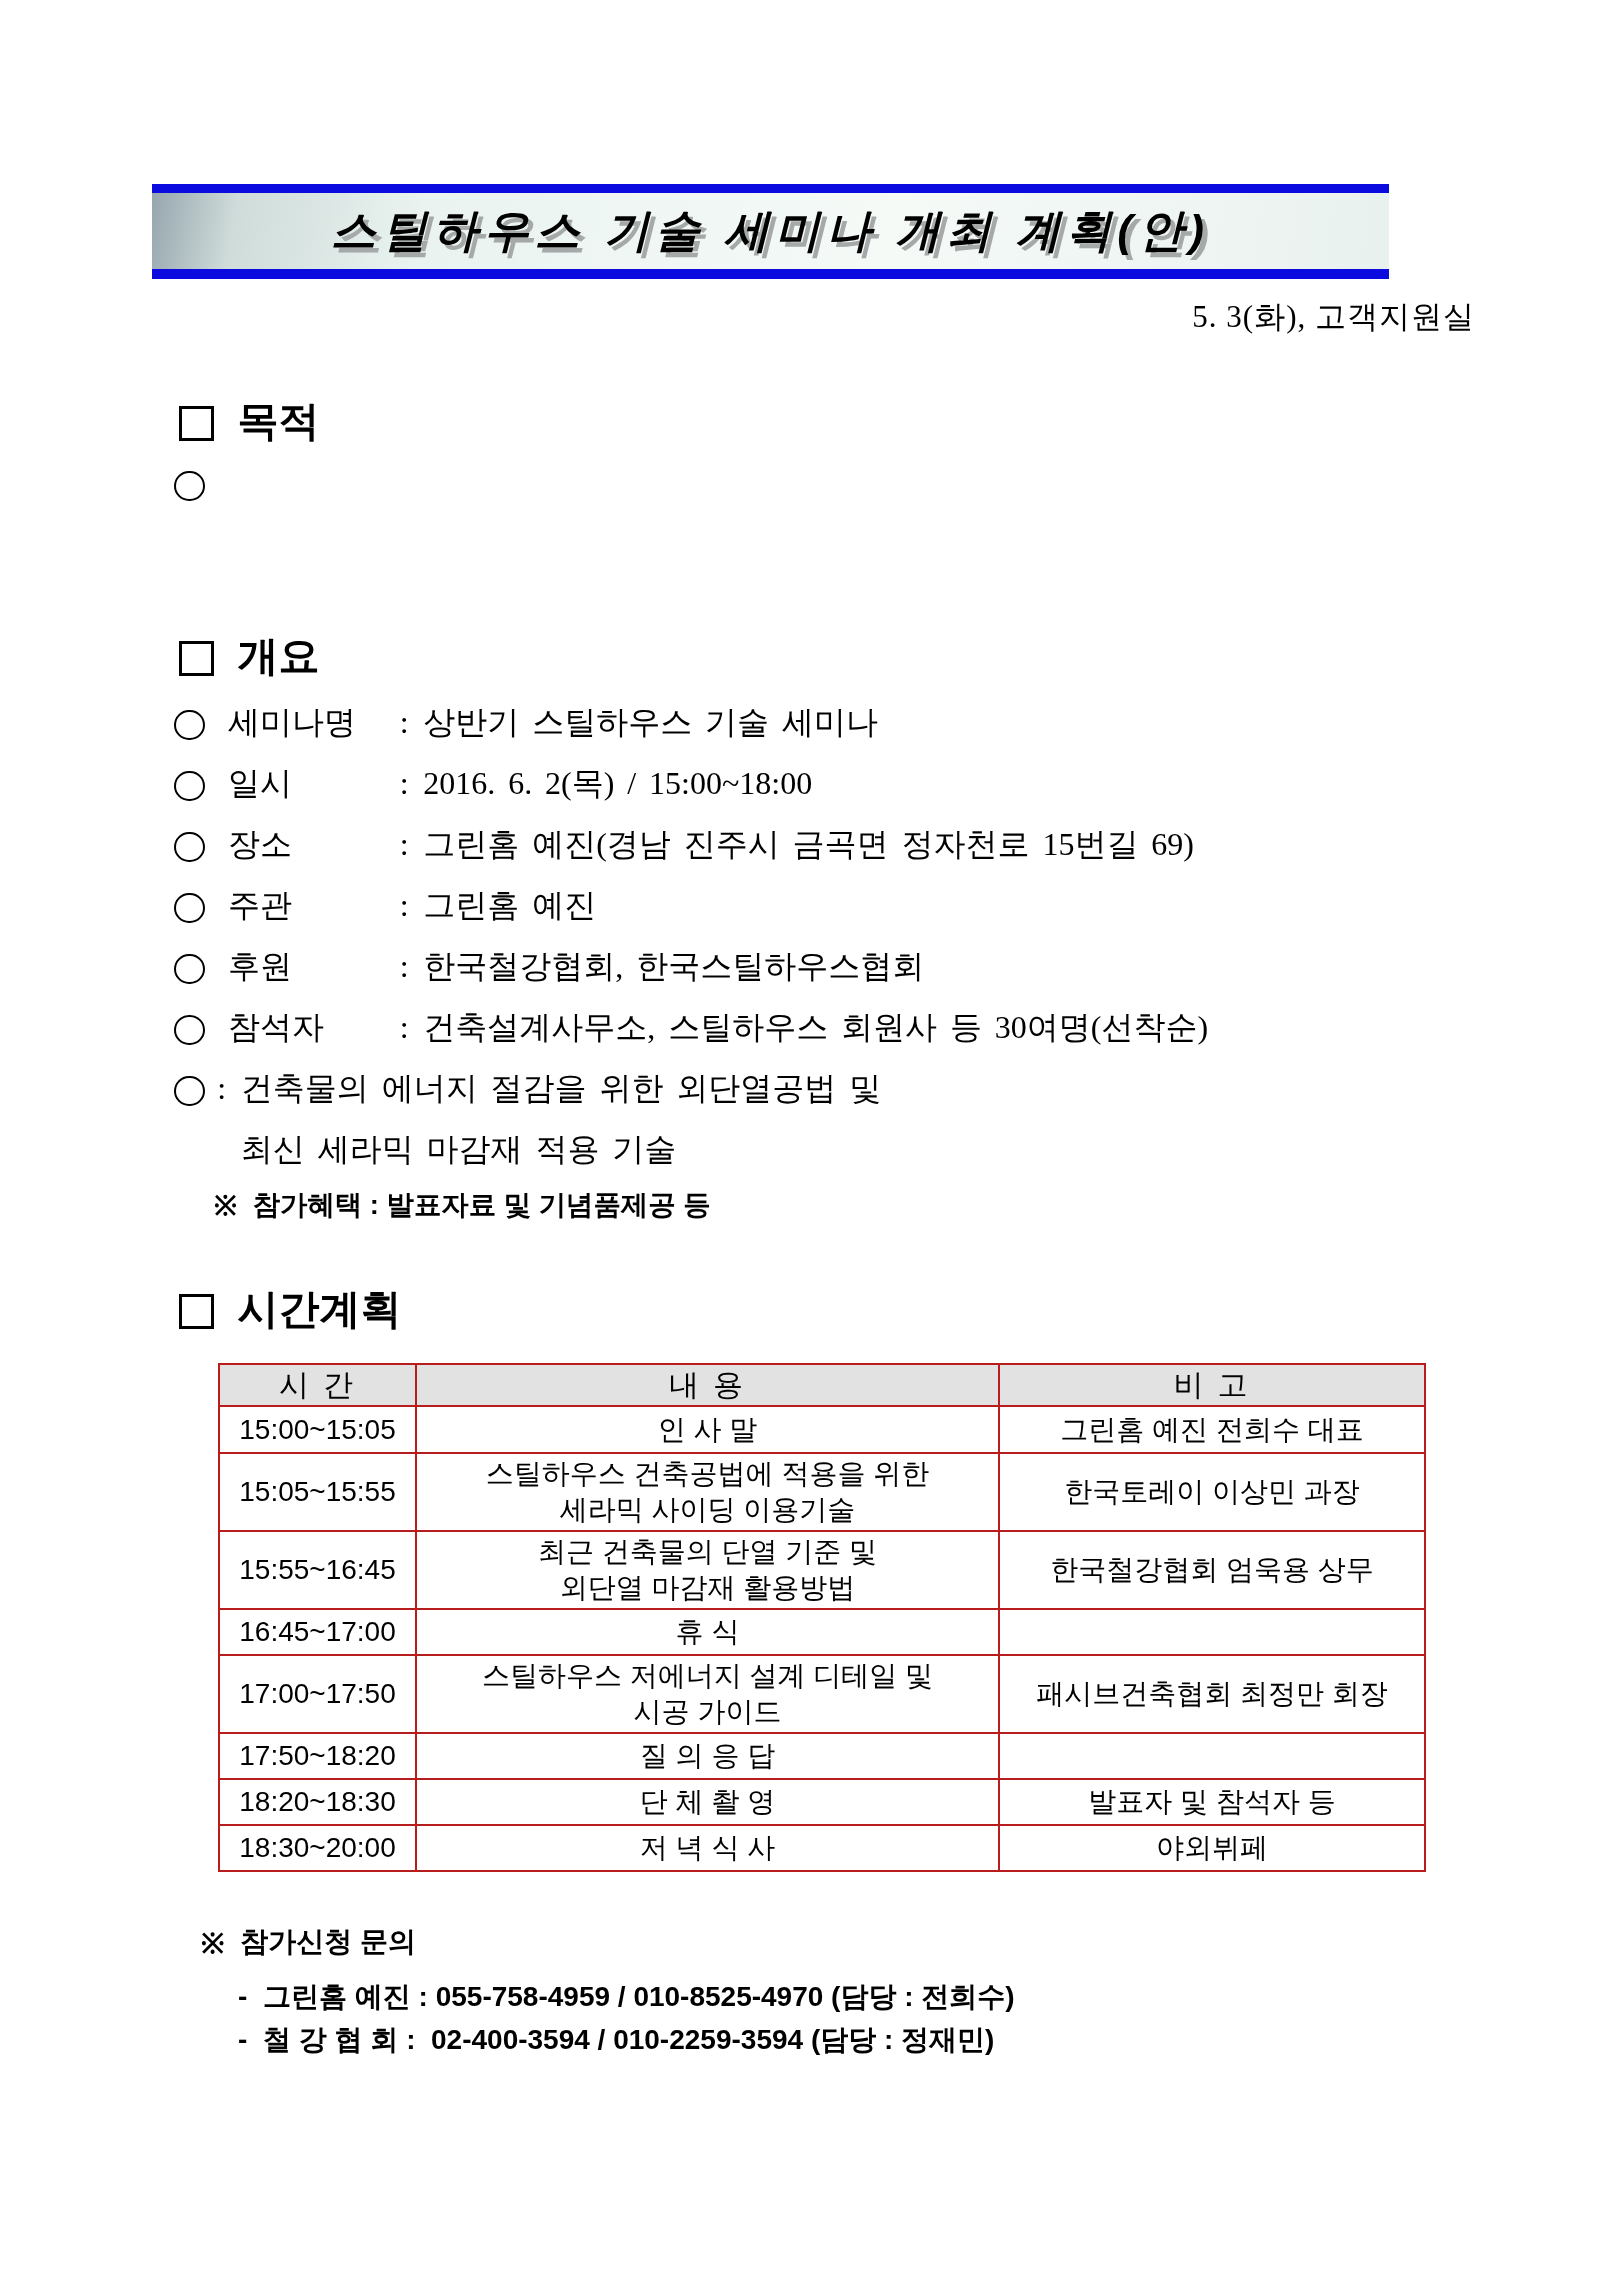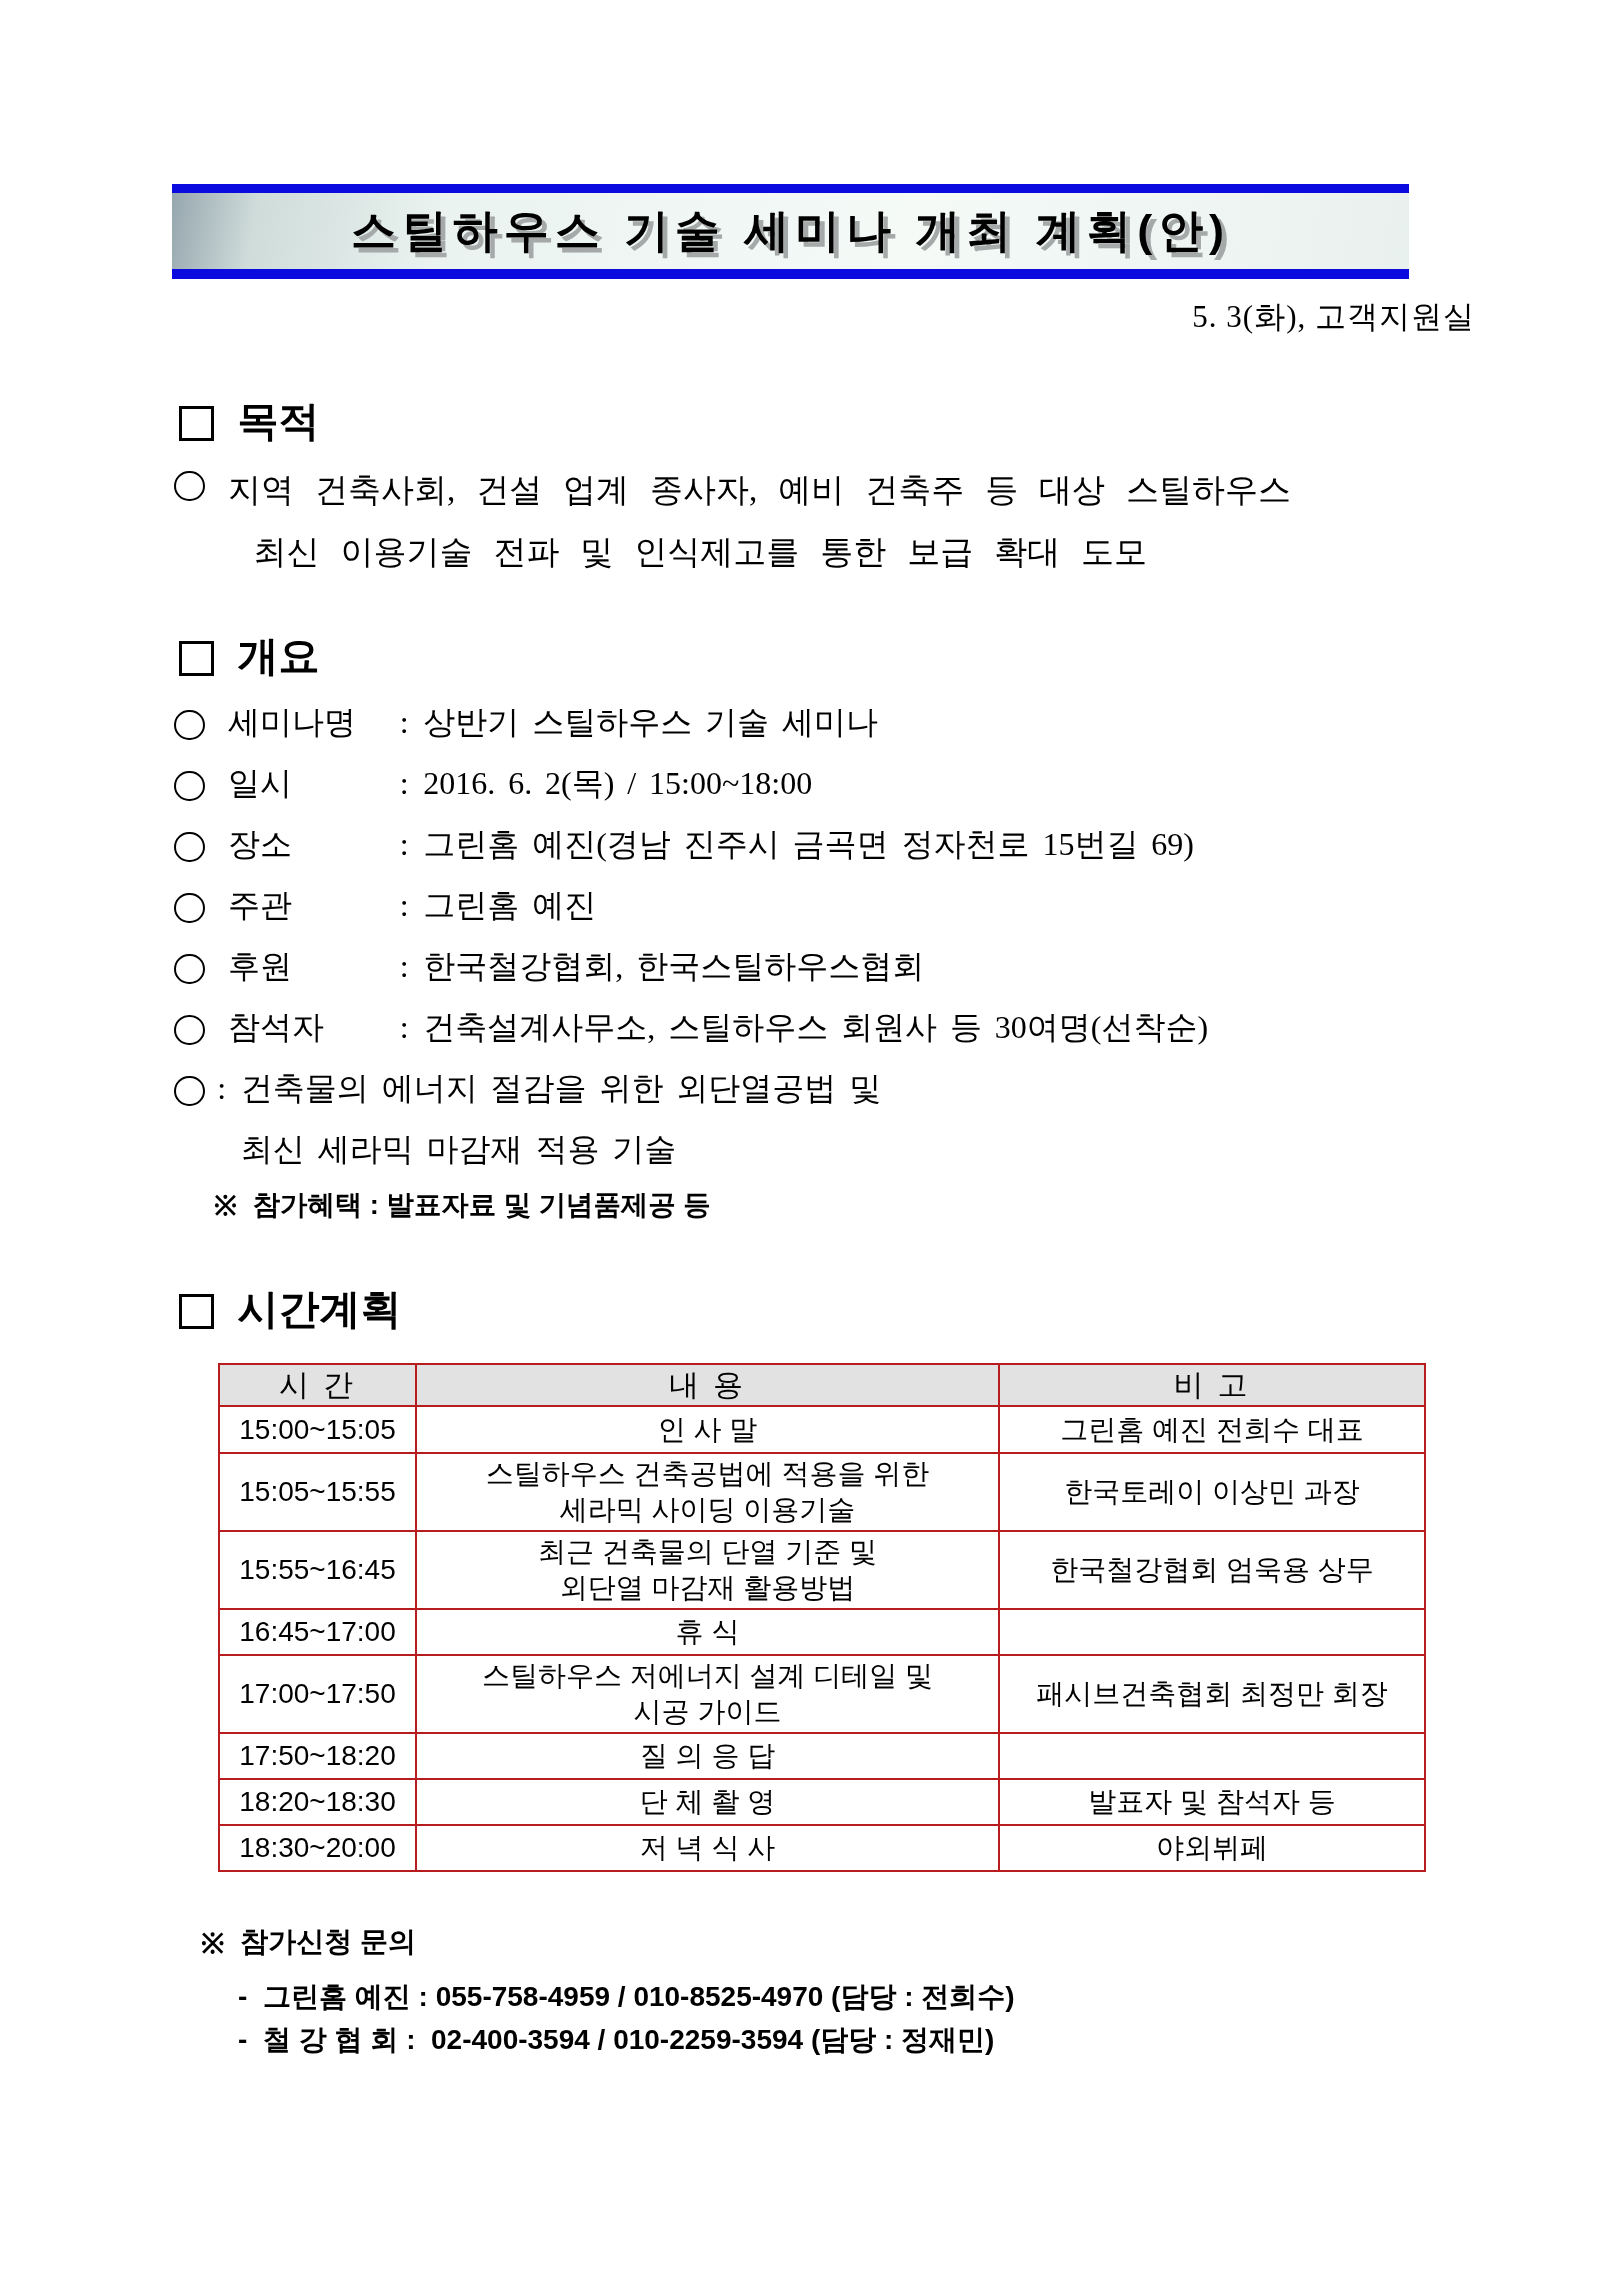--- a/index.html
+++ b/index.html
@@ -3,21 +3,21 @@
 <meta charset="utf-8">
 <style>
   html,body{margin:0;padding:0;background:#ffffff;}
   body{
     width:1620px;height:2291px;position:relative;
     font-family:"Liberation Serif", serif;color:#000;
     overflow:hidden;
   }
 
   
-  .banner{position:absolute;left:172px;top:184px;width:1237px;}
+  .banner{position:absolute;left:152px;top:184px;width:1237px;font-style:italic;}
   .banner-bar{height:8.8px;background:#0b0bdf;}
   .banner-bar.bottom{height:9.8px;}
   .banner-mid{
     height:76px;display:flex;align-items:center;justify-content:center;
     background:linear-gradient(100deg,#96a6ae 0%,#cfdcda 7%,#eaf3f0 22%,#f5faf7 60%,#e9f1ef 100%);
   }
   .banner-title{
     font-family:"Liberation Sans", sans-serif;font-weight:800;
     font-size:45px;letter-spacing:5.9px;color:#000;
     text-shadow:4.9px 4.9px 0 #a6a9a9;white-space:nowrap;
@@ -106,24 +106,20 @@
 
 <div class="date-line">5. 3(화), 고객지원실</div>
 
 <div class="sec-heading" style="top:394px;">
   <span class="square-icon"></span>
   <span class="h-spread">목적</span>
 </div>
 
 <div id="purpose-item">
   <span class="circle-icon"></span>
-  <div class="purpose-text">
-    <div>지역 건축사회, 건설 업계 종사자, 예비 건축주 등 대상 스틸하우스</div>
-    <div class="purpose-line2">최신 이용기술 전파 및 인식제고를 통한 보급 확대 도모</div>
-  </div>
 </div>
 
 <div class="sec-heading" style="top:629px;">
   <span class="square-icon"></span>
   <span class="h-spread">개요</span>
 </div>
 
 <div id="overview-list">
   <div class="ov-item">
     <span class="circle-icon"></span>

